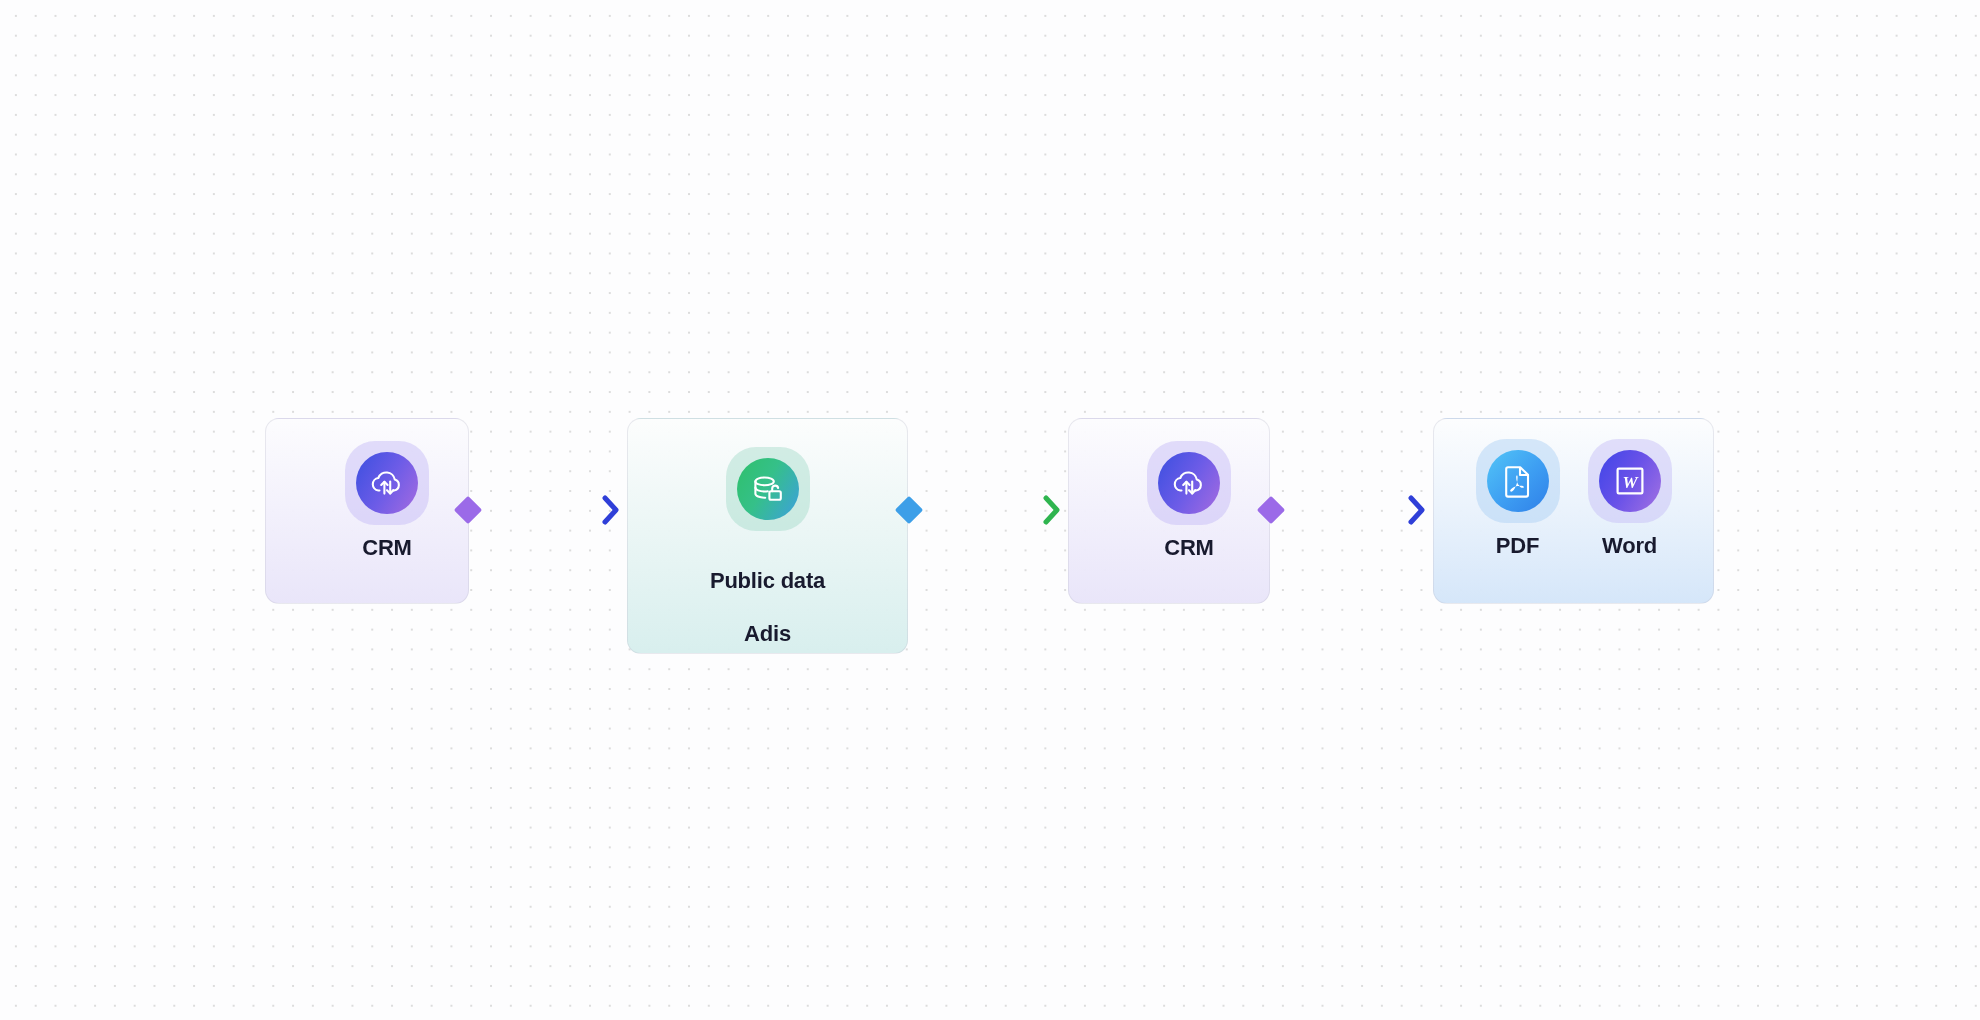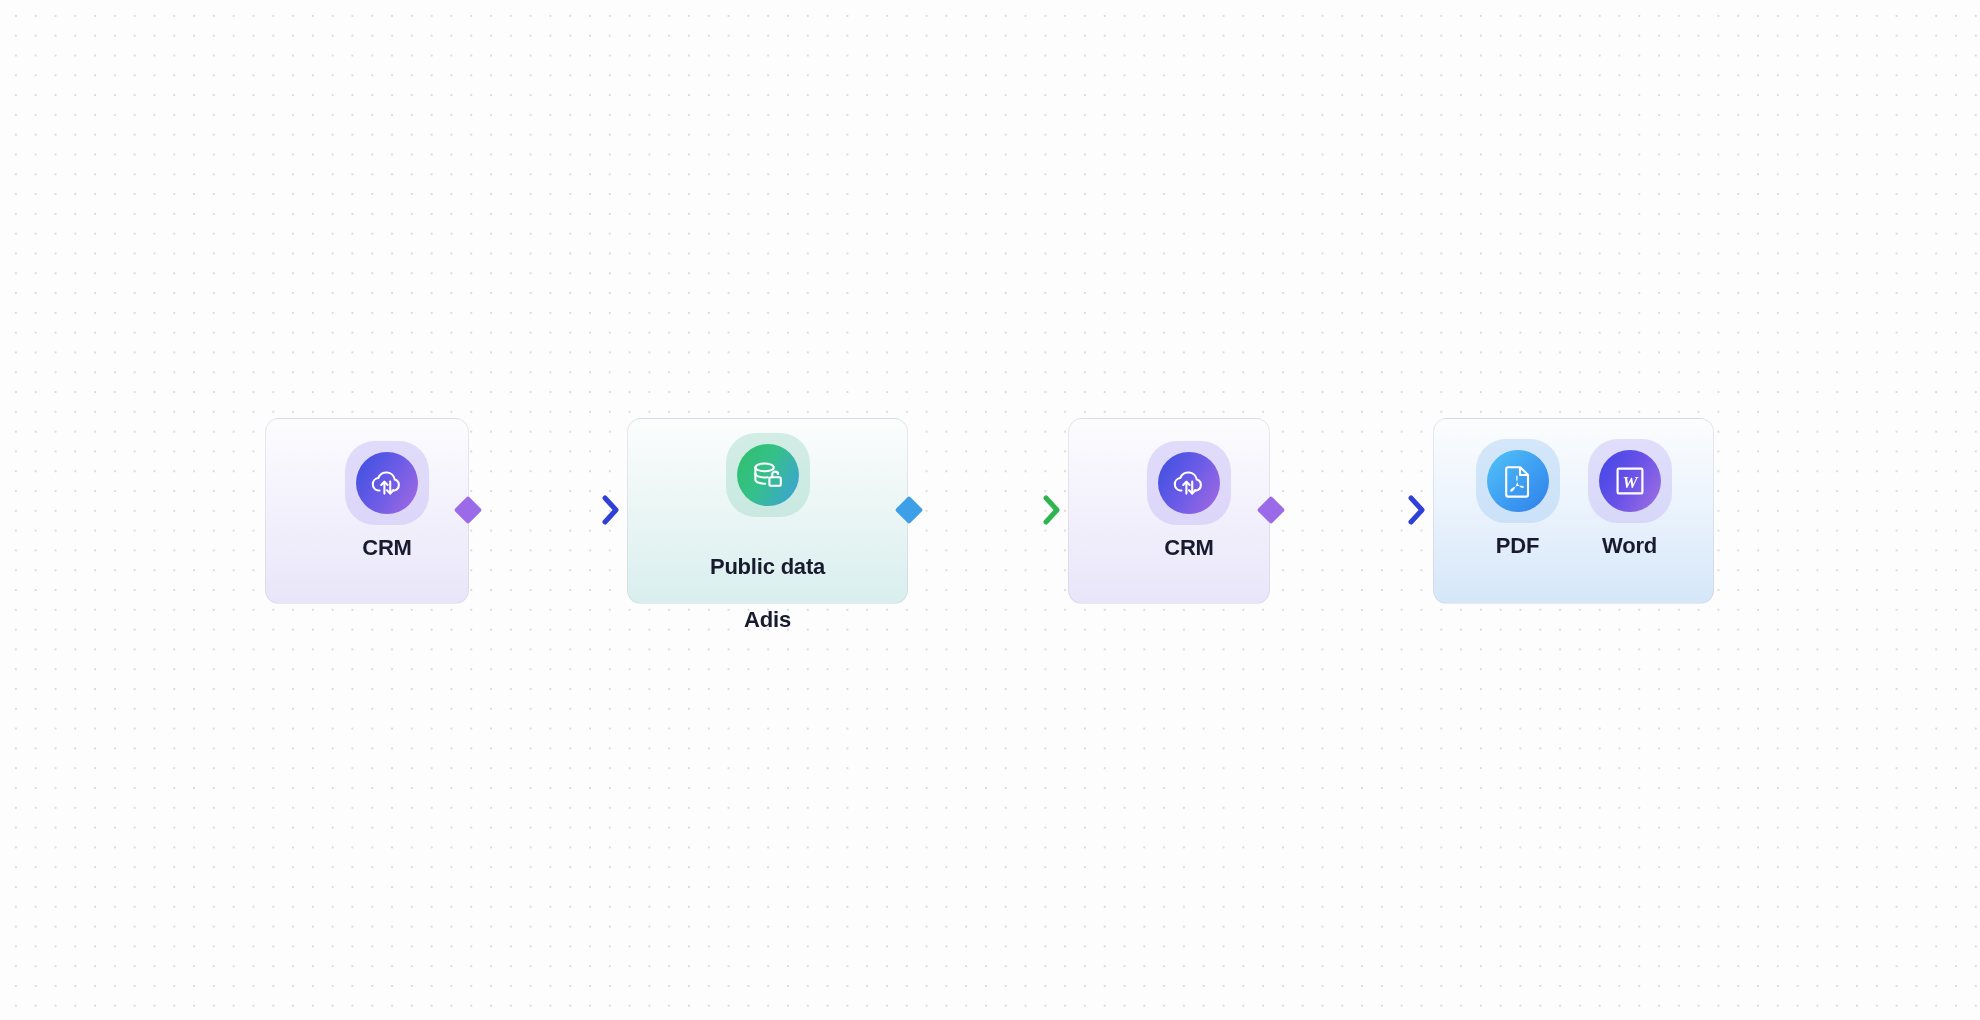--- a/index.html
+++ b/index.html
@@ -155,21 +155,21 @@
             <path d="M18 23.2l3.2 3.2 3.2-3.2" stroke="#ffffff" stroke-width="2.1" stroke-linecap="round" stroke-linejoin="round"></path>
           </svg>
         </div>
       </div>
     </div>
     <div class="node-labels">
       <div class="node-label">CRM</div>
     </div>
   </div>
 
-  <div class="node teal" style="left:627px; top:418px; width:281px; height:186px; padding-top:14px;">
+  <div class="node teal" style="left:627px; top:418px; width:281px; height:236px; padding-top:28px;">
     <div class="icon-row">
       <div class="icon-wrap">
         <div class="icon-halo green"></div>
         <div class="icon-disc db">
           <svg width="36" height="34" viewBox="0 0 36 34" fill="none" aria-hidden="true">
             <ellipse cx="14.6" cy="9.4" rx="9.2" ry="3.9" stroke="#ffffff" stroke-width="2.1"></ellipse>
             <path d="M5.4 9.4v6.2c0 2.15 4.12 3.9 9.2 3.9 1.1 0 2.16-.08 3.13-.23" stroke="#ffffff" stroke-width="2.1" stroke-linecap="round"></path>
             <path d="M5.4 15.6v6.2c0 2.15 4.12 3.9 9.2 3.9h.6" stroke="#ffffff" stroke-width="2.1" stroke-linecap="round"></path>
             <rect x="19.4" y="19.2" width="11.4" height="8.6" rx="1.5" stroke="#ffffff" stroke-width="2.1"></rect>
             <path d="M22.2 19.2v-2.6a3.0 3.0 0 0 1 5.95-.55" stroke="#ffffff" stroke-width="2.1" stroke-linecap="round"></path>

